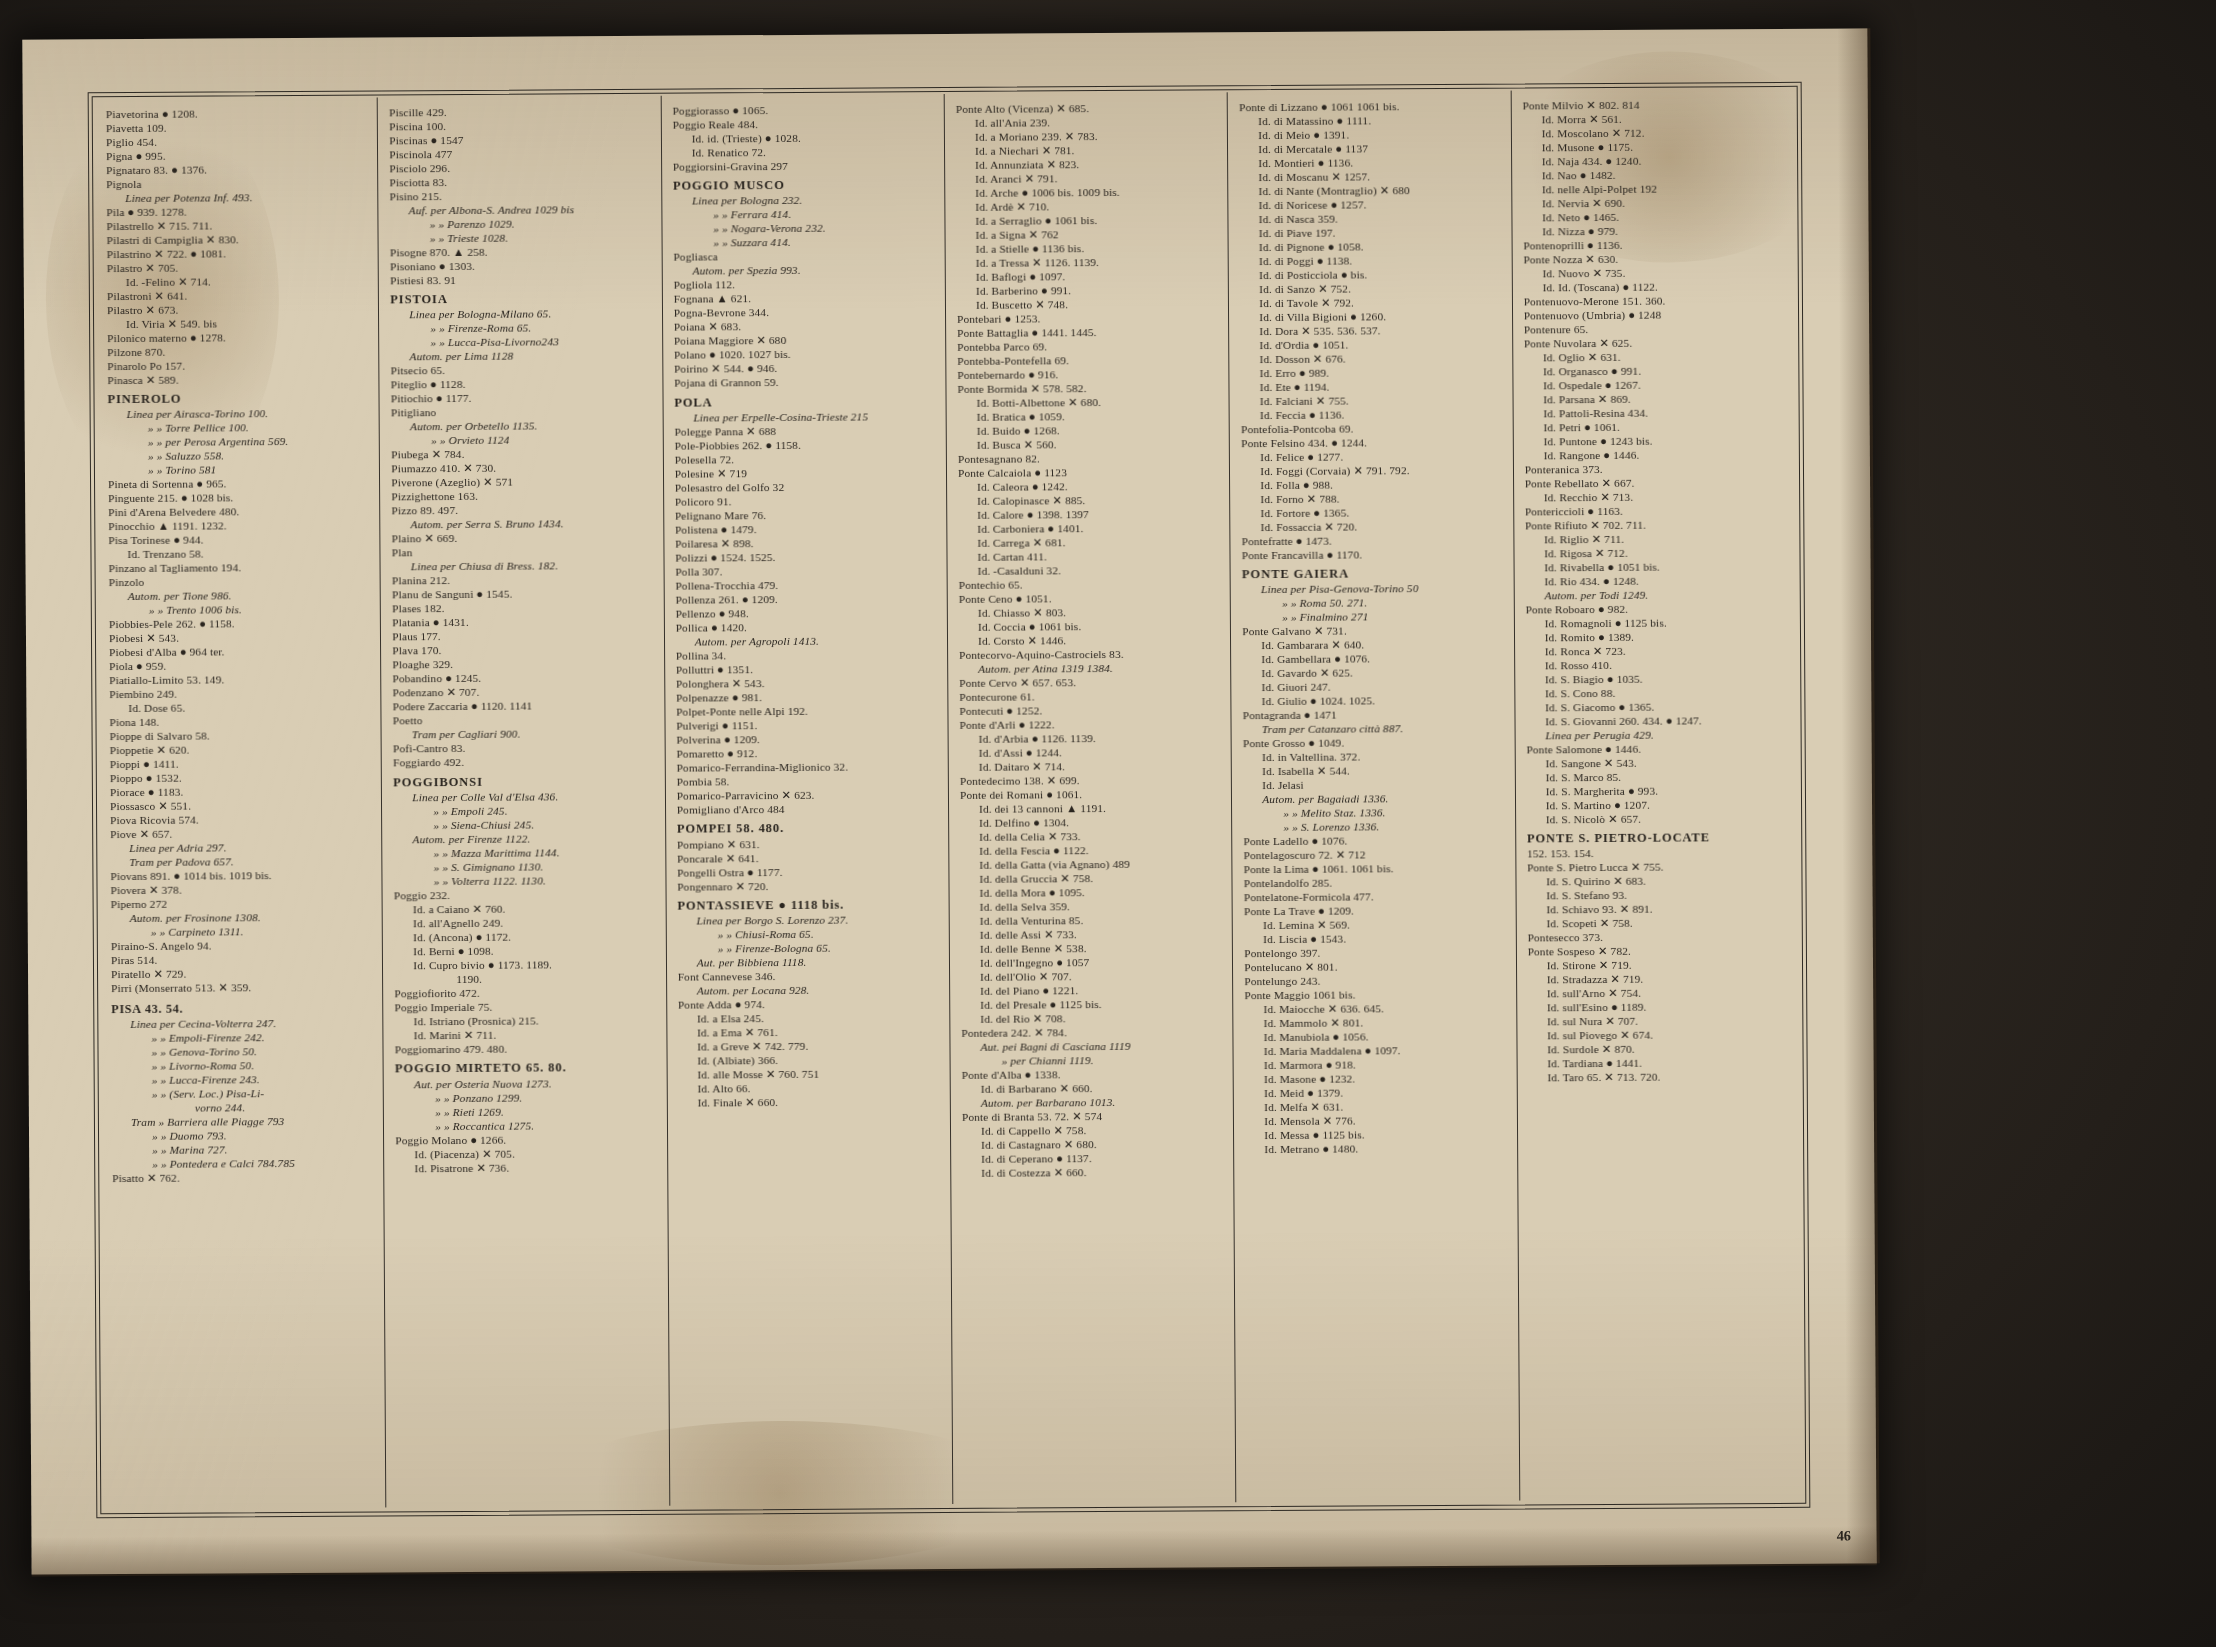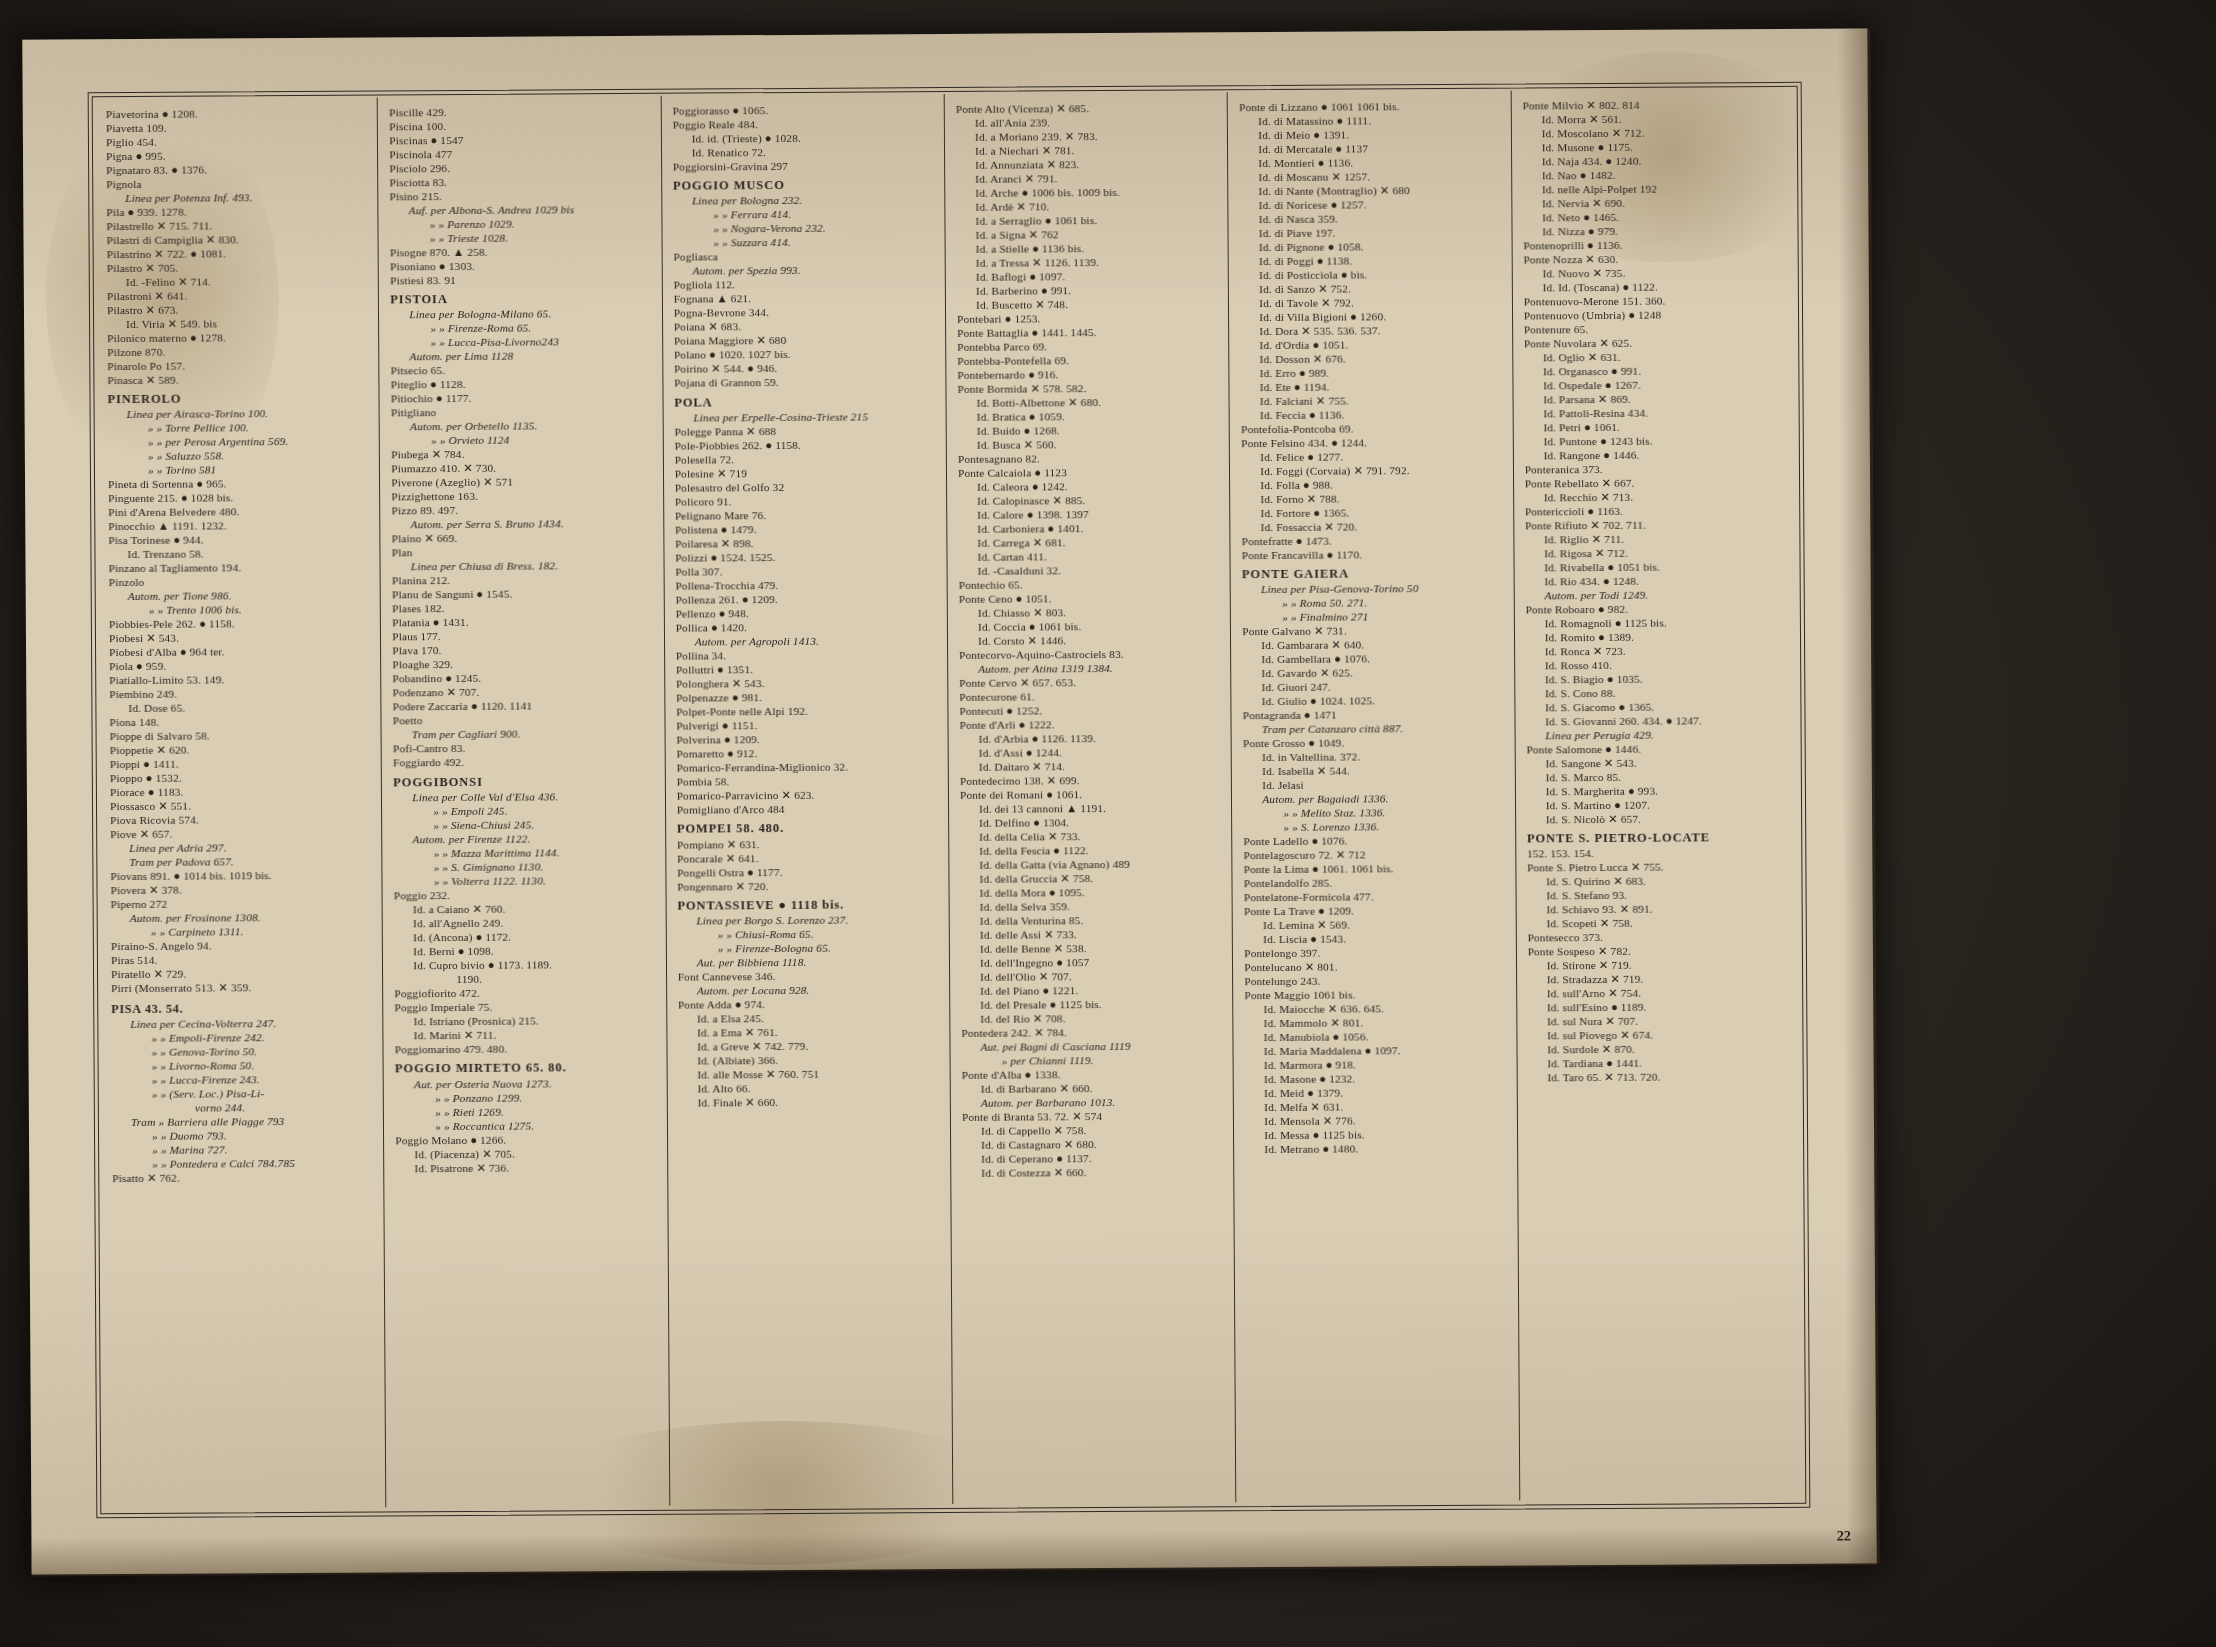--- a/index.html
+++ b/index.html
@@ -539,16 +539,16 @@
             <div class="ln ind1">Id.   sull'Esino ● 1189.</div>
             <div class="ln ind1">Id.   sul Nura ✕ 707.</div>
             <div class="ln ind1">Id.   sul Piovego ✕ 674.</div>
             <div class="ln ind1">Id.   Surdole ✕ 870.</div>
             <div class="ln ind1">Id.   Tardiana ● 1441.</div>
             <div class="ln ind1">Id.   Taro 65. ✕ 713. 720.</div>
           </div>
         </div>
       </div>
 
-    <div class="pageno">22</div>
+    <div class="pageno">46</div>
   </div>
 </div>
 
 
 </body></html>

